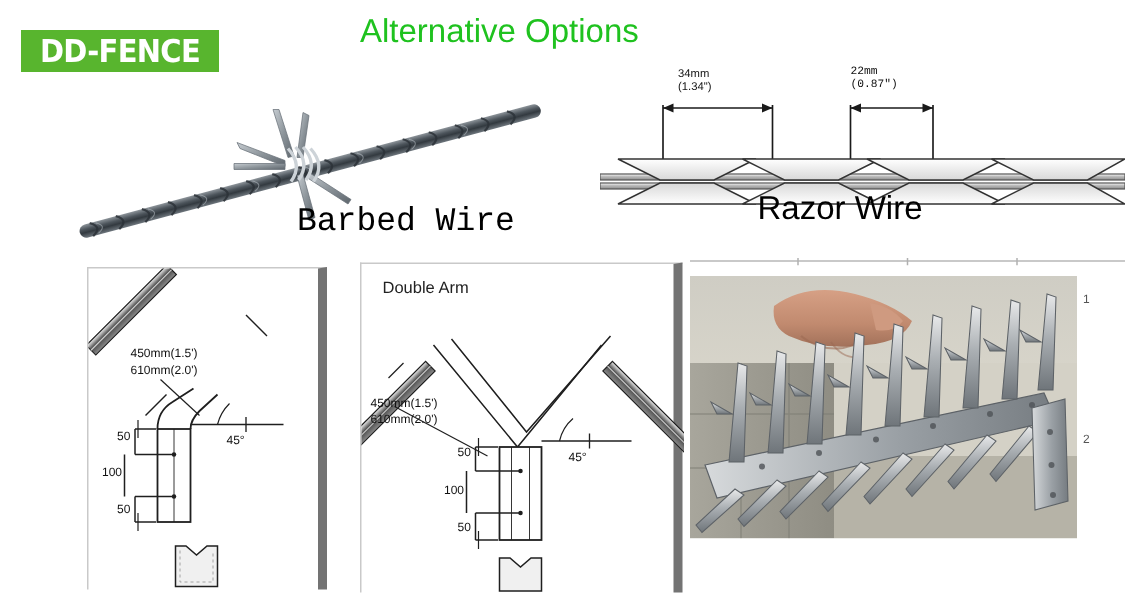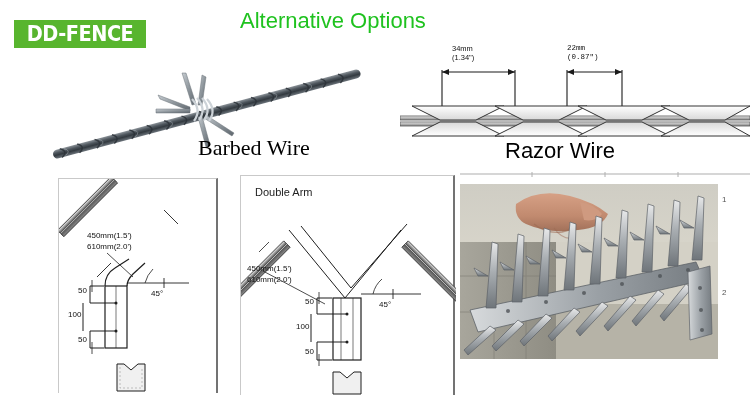--- a/index.html
+++ b/index.html
@@ -44,52 +44,52 @@
 
   
   #barbed-panel {
     position: absolute; left: 30px; top: 55px;
     width: 350px; height: 115px;
   }
   #barbed-svg { position: absolute; left: 0; top: 0; }
   #barbed-label {
     position: absolute; left: 168px; top: 80px;
     font-size: 22px; color: #000;
-    font-family: Liberation Serif, serif;
+    font-family: Liberation Mono, monospace;
     white-space: nowrap;
   }
 
   
   #razor-panel {
     position: absolute; left: 400px; top: 38px;
     width: 350px; height: 135px;
   }
   #razor-svg { position: absolute; left: 0; top: 0; }
   #razor-label {
-    position: absolute; left: 105px; top: 100px;
+    position: absolute; left: 105px; top: 88px;
     font-size: 22px; color: #000;
     font-family: "Liberation Sans", sans-serif;
     white-space: nowrap;
   }
   .dim-txt {
     position: absolute;
     font-size: 7.5px;
     color: #111;
     font-family: "Liberation Sans", sans-serif;
     text-align: left;
     white-space: nowrap;
     line-height: 9px;
   }
 
   
   .arm-panel {
     position: absolute;
     border-top: 1px solid #c9c9c9;
     border-left: 1px solid #c9c9c9;
-    border-right: 2px solid #737373;
+    border-right: 6px solid #737373;
     background: #ffffff;
   }
   #single-panel { left: 58px; top: 178px; width: 160px; height: 215px; }
   #double-panel { left: 240px; top: 175px; width: 215px; height: 220px; }
   #double-title {
     position: absolute; left: 14px; top: 10px;
     font-size: 11px; color: #222;
     font-family: "Liberation Sans", sans-serif;
   }
   .arm-svg { position: absolute; left: 0; top: 0; }

